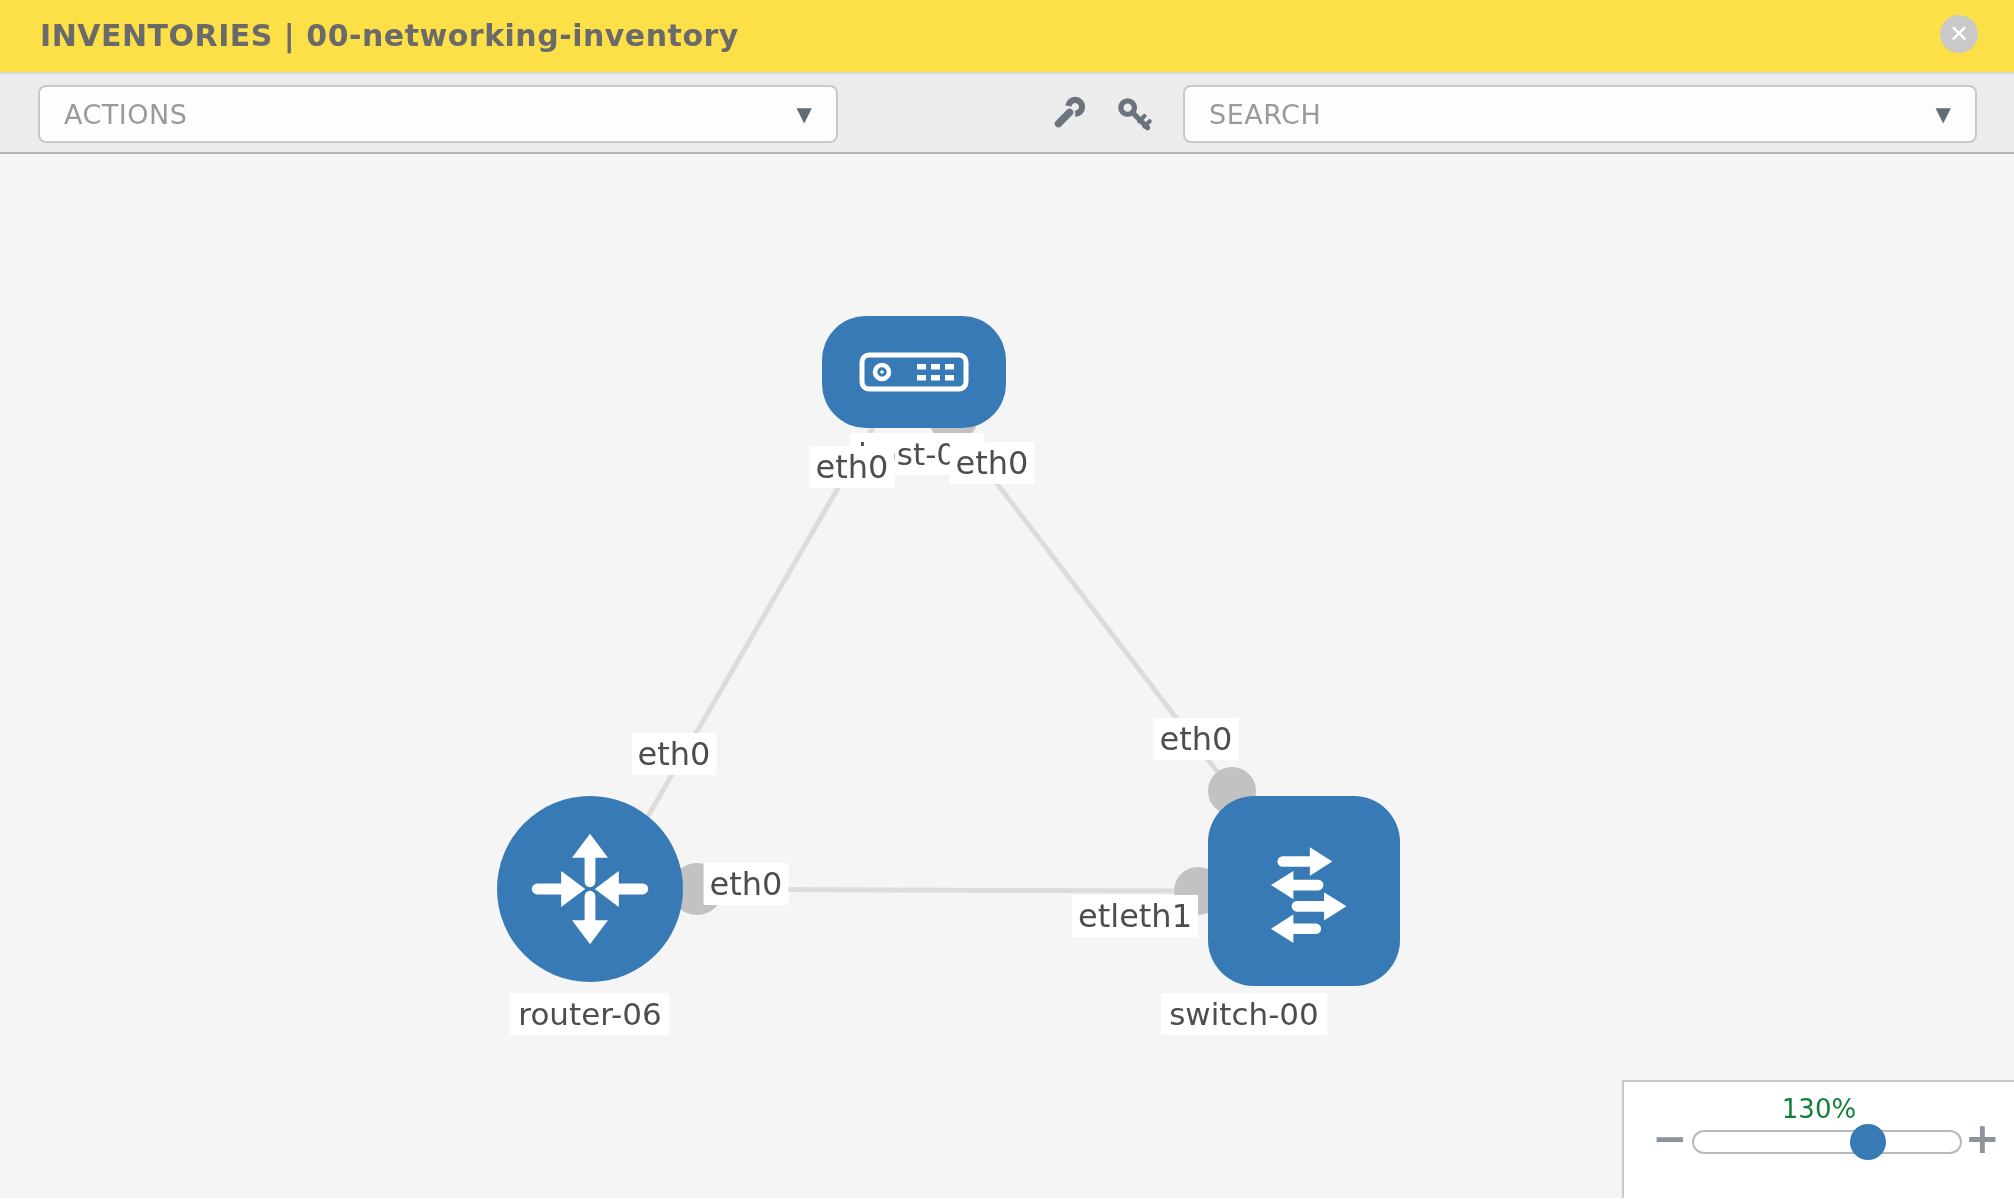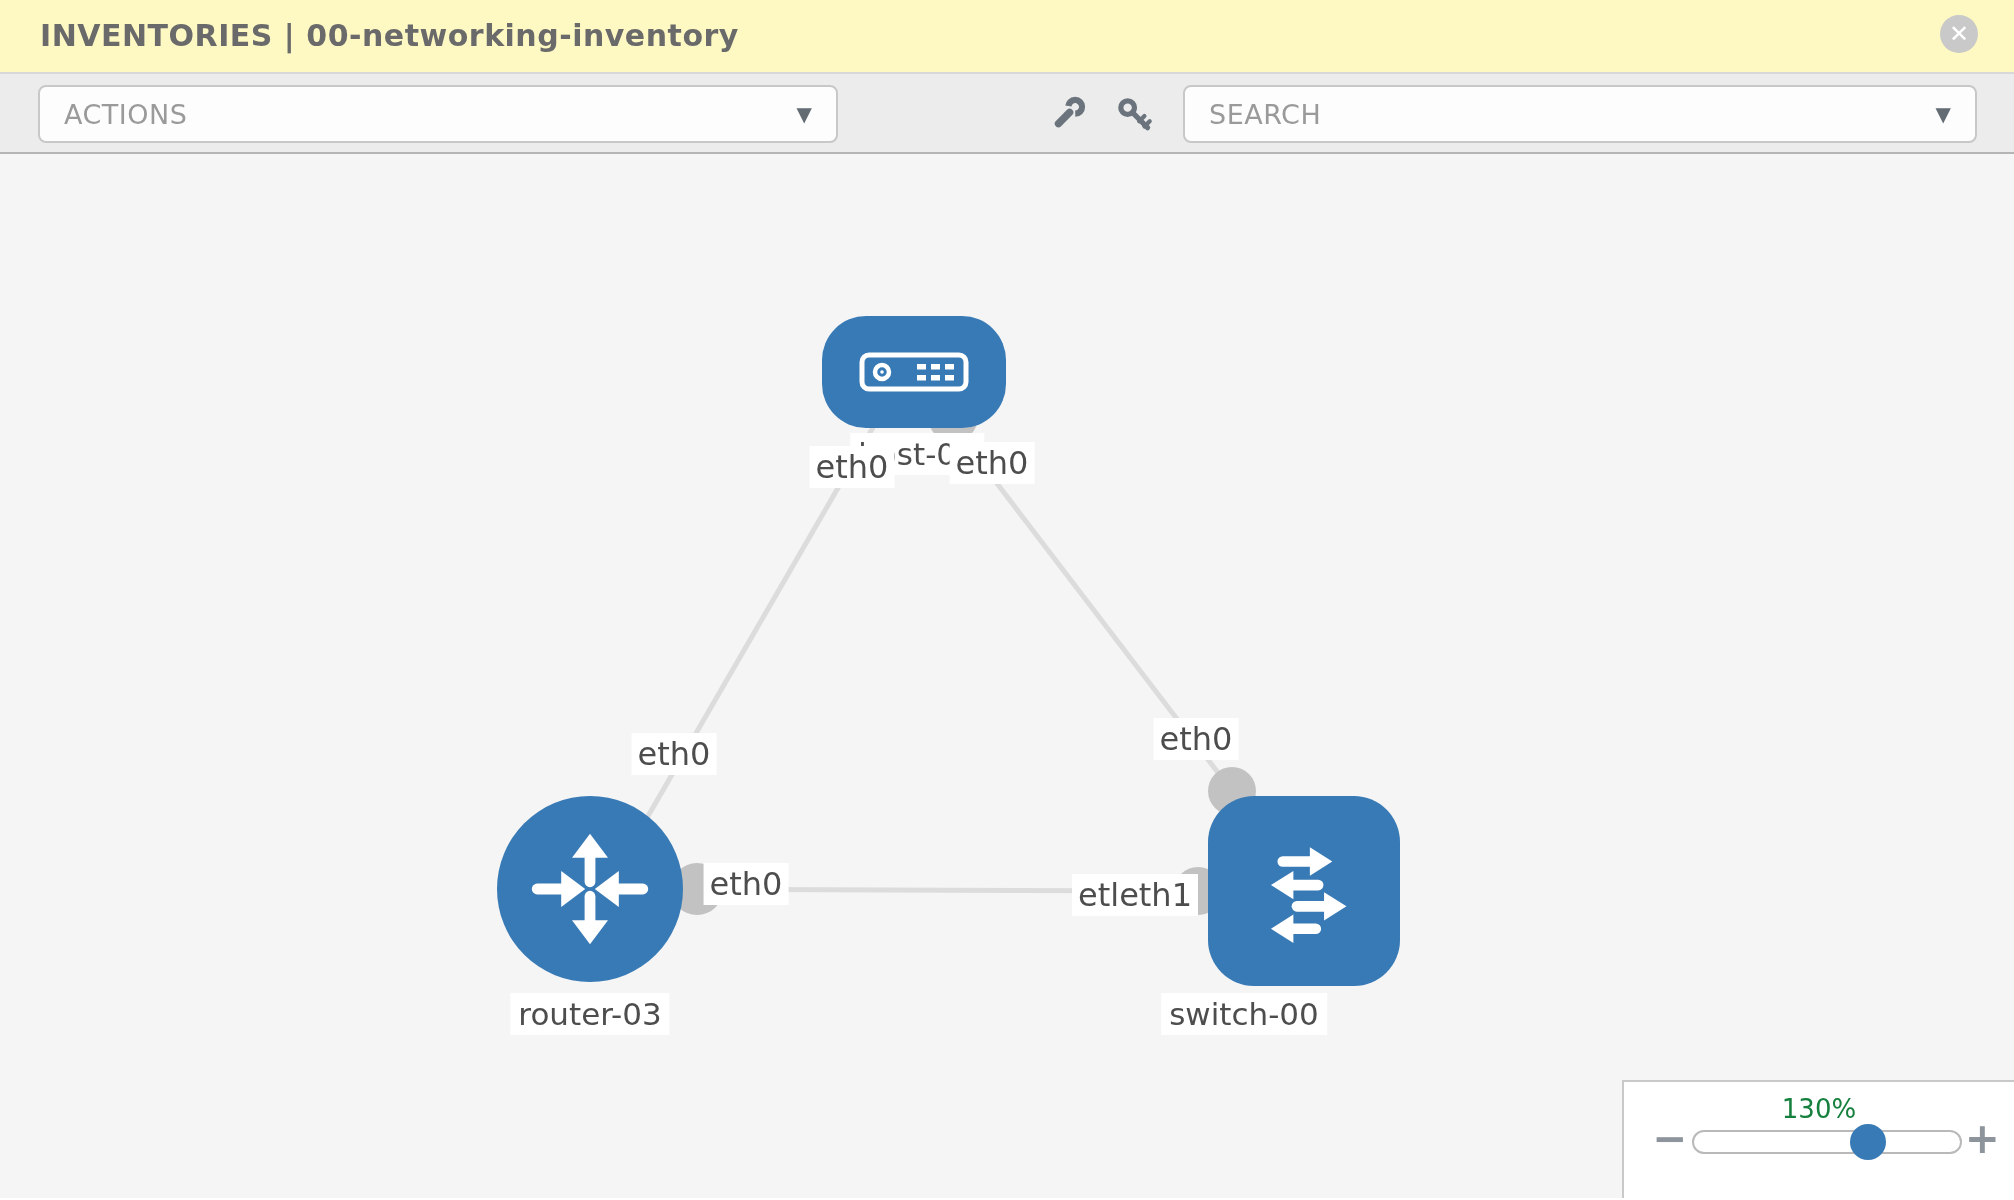--- a/index.html
+++ b/index.html
@@ -1,20 +1,20 @@
 <!DOCTYPE html>
 <html><head>
 <meta charset="utf-8">
 <style>
   * { margin:0; padding:0; box-sizing:border-box; }
   html,body { width:2014px; height:1200px; overflow:hidden;
     font-family:"DejaVu Sans","Liberation Sans",sans-serif; background:#fff; }
 
   
-  .header { position:relative; width:100%; height:74px; background:#fef9c3;
+  .header { position:relative; width:100%; height:74px; background:#fde047;
     border-bottom:2px solid #d8d8d8; }
   .header-title { position:absolute; left:40px; top:18px; font-size:30px;
     font-weight:bold; color:#6a6a6a; letter-spacing:0.5px; }
   .close-btn { position:absolute; right:36px; top:15px; width:38px; height:38px;
     border-radius:50%; background:#c9c9c9; color:#ffffff; text-align:center;
     line-height:38px; font-size:24px; font-weight:bold; cursor:pointer; }
 
   
   .toolbar { position:relative; width:100%; height:80px; background:#ececec;
     border-bottom:2px solid #b5b5b5; }
@@ -143,29 +143,29 @@
         <polygon points="22,45 41,33 41,57" stroke="none"></polygon>
         <line x1="44" y1="63" x2="70" y2="63"></line>
         <polygon points="86,63 67,51 67,75" stroke="none"></polygon>
         <line x1="38" y1="82" x2="60" y2="82"></line>
         <polygon points="22,82 41,70 41,94" stroke="none"></polygon>
       </g>
     </svg>
   </div>
 
   <div class="chip node-label" style="left:917px; top:300px;">host-00</div>
-  <div class="chip node-label" style="left:590px; top:860px;">router-03</div>
+  <div class="chip node-label" style="left:590px; top:860px;">router-06</div>
   <div class="chip node-label" style="left:1244px; top:860px;">switch-00</div>
 
   <div class="chip if-label" style="left:852px; top:313px;">eth0</div>
   <div class="chip if-label" style="left:992px; top:309px;">eth0</div>
   <div class="chip if-label" style="left:674px; top:600px;">eth0</div>
   <div class="chip if-label" style="left:1196px; top:585px;">eth0</div>
   <div class="chip if-label" style="left:746px; top:730px;">eth0</div>
-  <div class="chip if-label" style="left:1135px; top:741px;">etleth1</div>
+  <div class="chip if-label" style="left:1135px; top:762px;">etleth1</div>
 
   <div class="zoom-panel">
     <div class="zoom-pct">130%</div>
     <div class="zoom-minus">−</div>
     <div class="zoom-track">
       <div class="zoom-handle"></div>
     </div>
     <div class="zoom-plus">+</div>
   </div>
 

